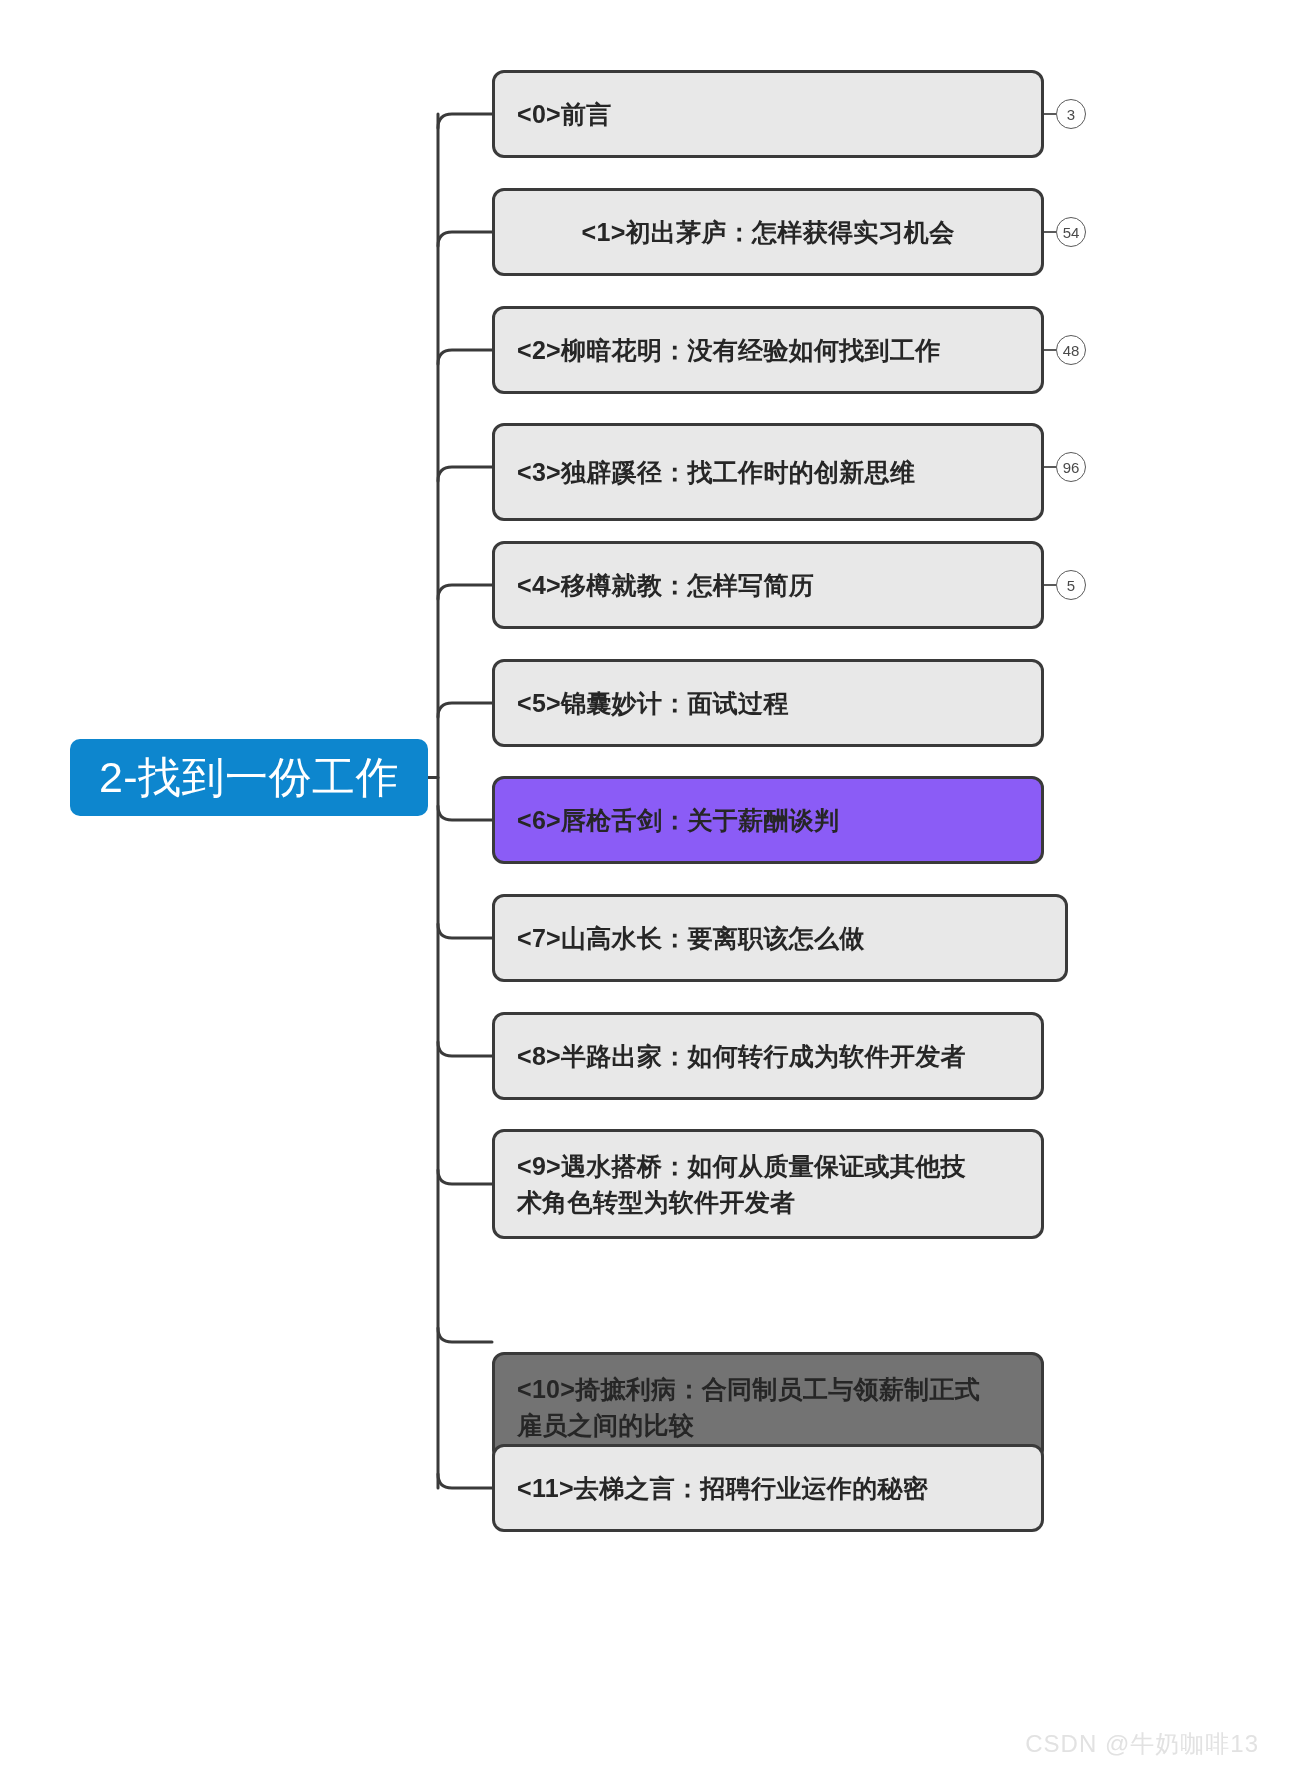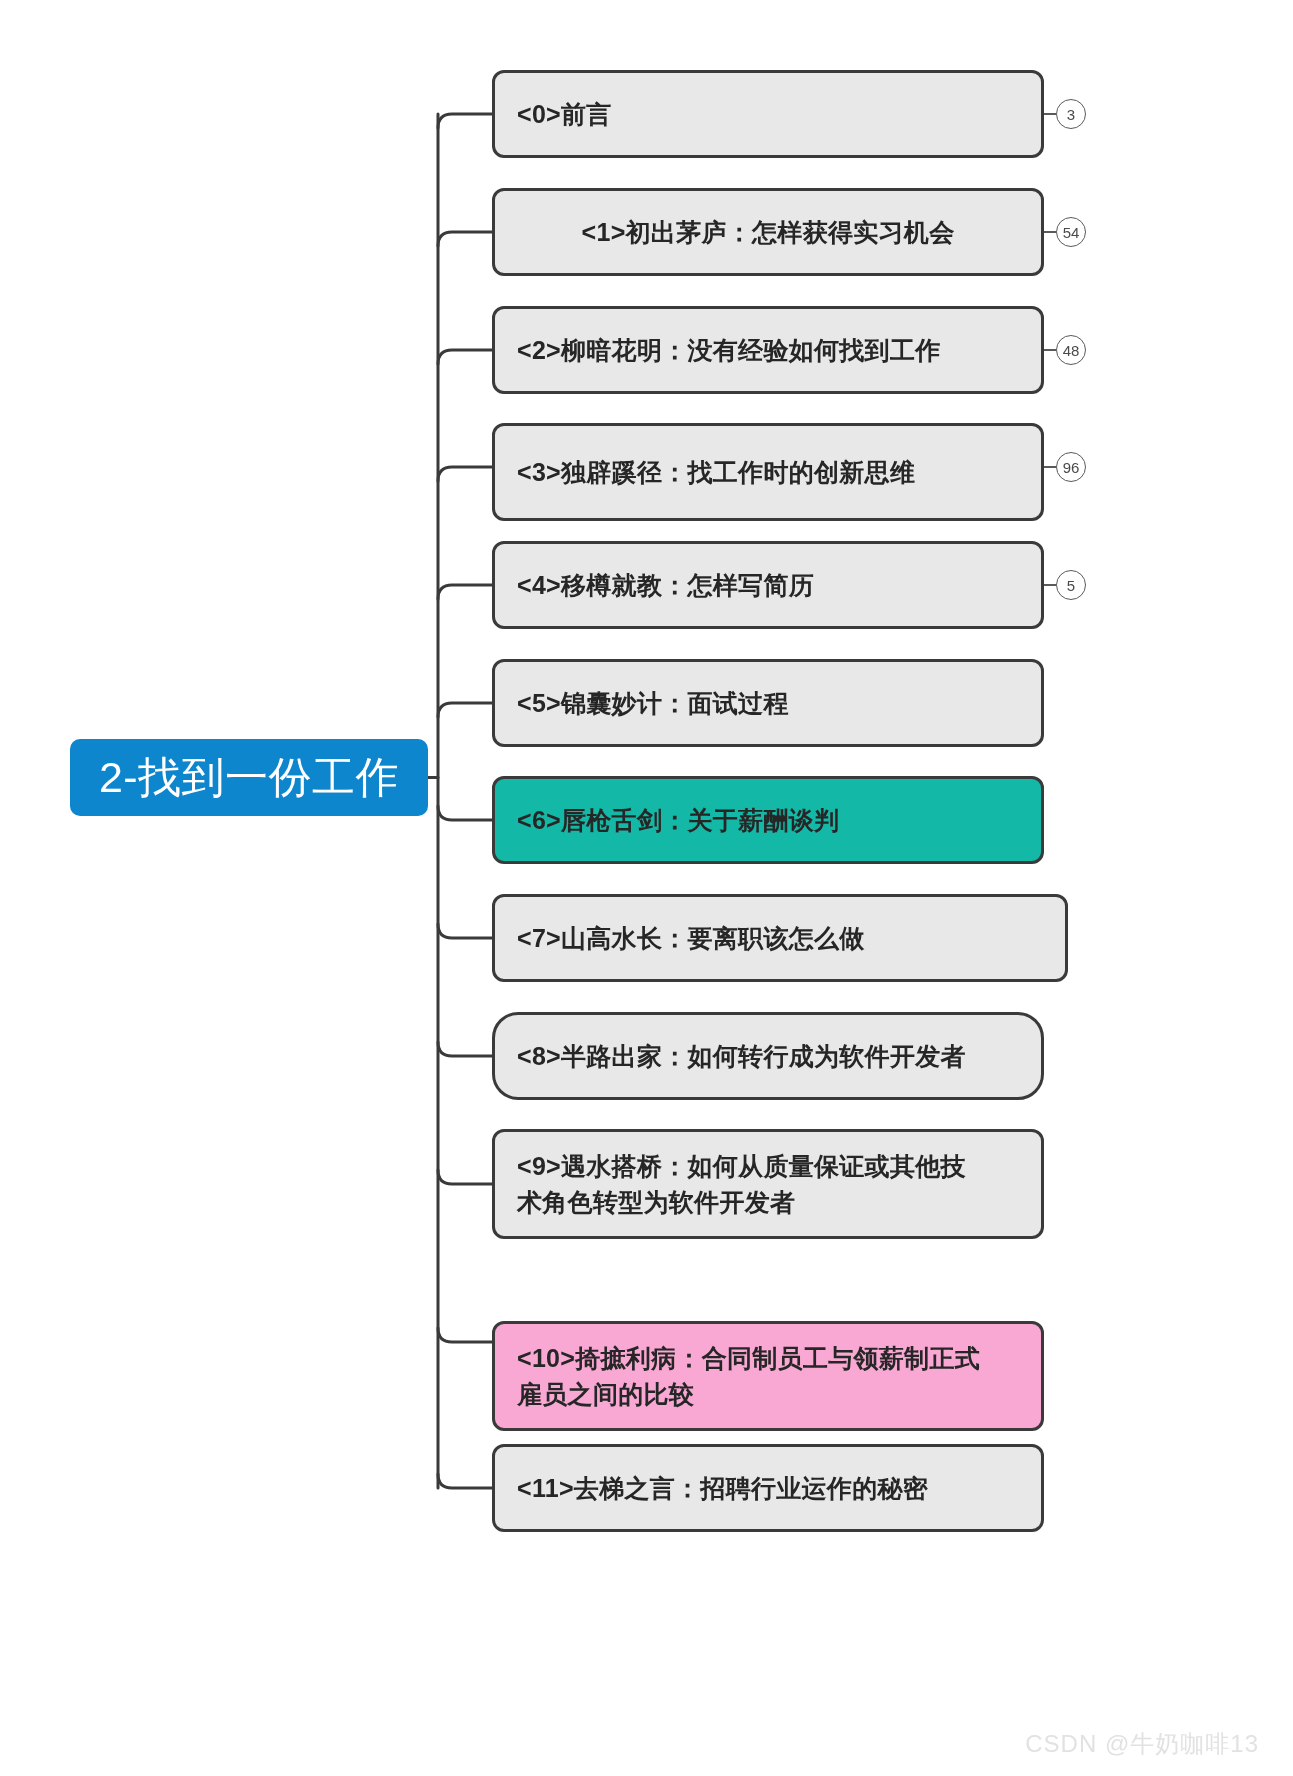--- a/index.html
+++ b/index.html
@@ -159,34 +159,34 @@
       <div class="badge-stub" style="left: 1044px; top: 466.25px; background: rgb(90, 90, 90);"></div>
       <div class="count-badge" style="left: 1056px; top: 452px; border-color: rgb(90, 90, 90); color: rgb(74, 74, 74);">96</div>
       <div class="child-node" style="left: 492px; top: 541px; width: 552px; height: 88px; background: rgb(232, 232, 232); border-color: rgb(58, 58, 58);">
         <span class="child-label" style="color: rgb(38, 38, 38);">&lt;4&gt;移樽就教：怎样写简历</span>
       </div>
       <div class="badge-stub" style="left: 1044px; top: 584.25px; background: rgb(90, 90, 90);"></div>
       <div class="count-badge" style="left: 1056px; top: 570px; border-color: rgb(90, 90, 90); color: rgb(74, 74, 74);">5</div>
       <div class="child-node" style="left: 492px; top: 659px; width: 552px; height: 88px; background: rgb(232, 232, 232); border-color: rgb(58, 58, 58);">
         <span class="child-label" style="color: rgb(38, 38, 38);">&lt;5&gt;锦囊妙计：面试过程</span>
       </div>
-      <div class="child-node" style="left: 492px; top: 776px; width: 552px; height: 88px; background: #14b8a6; border-color: rgb(58, 58, 58);">
+      <div class="child-node" style="left: 492px; top: 776px; width: 552px; height: 88px; background: #8b5cf6; border-color: rgb(58, 58, 58);">
         <span class="child-label" style="color: rgb(38, 38, 38);">&lt;6&gt;唇枪舌剑：关于薪酬谈判</span>
       </div>
       <div class="child-node" style="left: 492px; top: 894px; width: 576px; height: 88px; background: rgb(232, 232, 232); border-color: rgb(58, 58, 58);">
         <span class="child-label" style="color: rgb(38, 38, 38);">&lt;7&gt;山高水长：要离职该怎么做</span>
       </div>
-      <div class="child-node" style="left: 492px; top: 1012px; width: 552px; height: 88px; background: rgb(232, 232, 232); border-color: rgb(58, 58, 58); border-radius: 26px;">
+      <div class="child-node" style="left: 492px; top: 1012px; width: 552px; height: 88px; background: rgb(232, 232, 232); border-color: rgb(58, 58, 58);">
         <span class="child-label" style="color: rgb(38, 38, 38);">&lt;8&gt;半路出家：如何转行成为软件开发者</span>
       </div>
       <div class="child-node" style="left: 492px; top: 1129px; width: 552px; height: 110px; background: rgb(232, 232, 232); border-color: rgb(58, 58, 58);">
         <span class="child-label" style="color: rgb(38, 38, 38);">&lt;9&gt;遇水搭桥：如何从质量保证或其他技
 术角色转型为软件开发者</span>
       </div>
-      <div class="child-node" style="left: 492px; top: 1321px; width: 552px; height: 110px; background: #f9a8d4; border-color: rgb(58, 58, 58);">
+      <div class="child-node" style="left: 492px; top: 1352px; width: 552px; height: 110px; background: #737373; border-color: rgb(58, 58, 58);">
         <span class="child-label" style="color: rgb(38, 38, 38);">&lt;10&gt;掎摭利病：合同制员工与领薪制正式
 雇员之间的比较</span>
       </div>
       <div class="child-node" style="left: 492px; top: 1444px; width: 552px; height: 88px; background: rgb(232, 232, 232); border-color: rgb(58, 58, 58);">
         <span class="child-label" style="color: rgb(38, 38, 38); text-align: right;">&lt;11&gt;去梯之言：招聘行业运作的秘密</span>
       </div>
     </div>
 
   <div id="watermark" style="color: rgb(226, 226, 226);">CSDN @牛奶咖啡13</div>
 </div>

